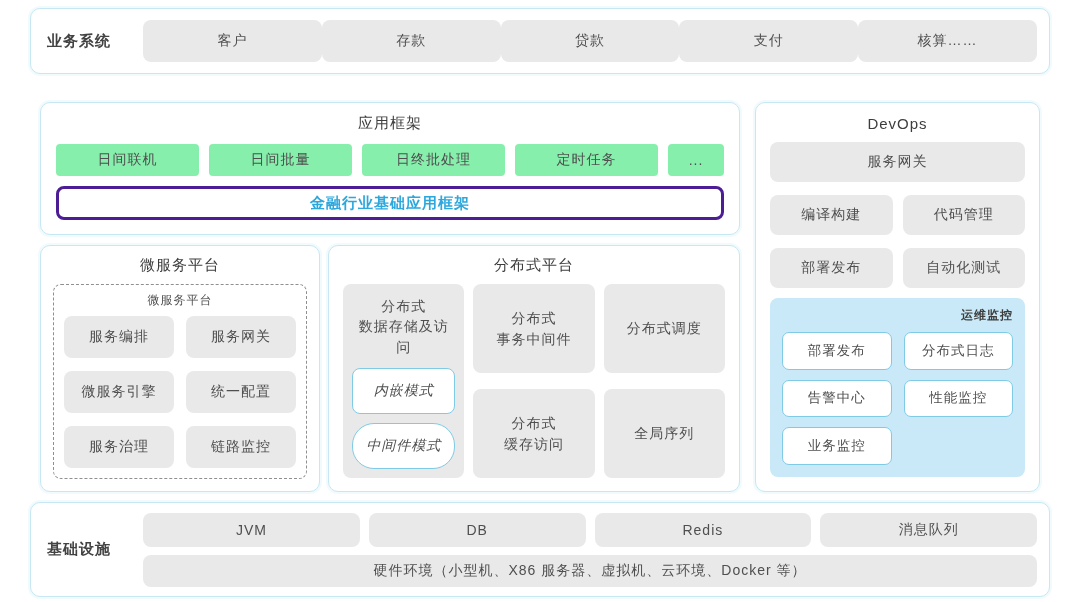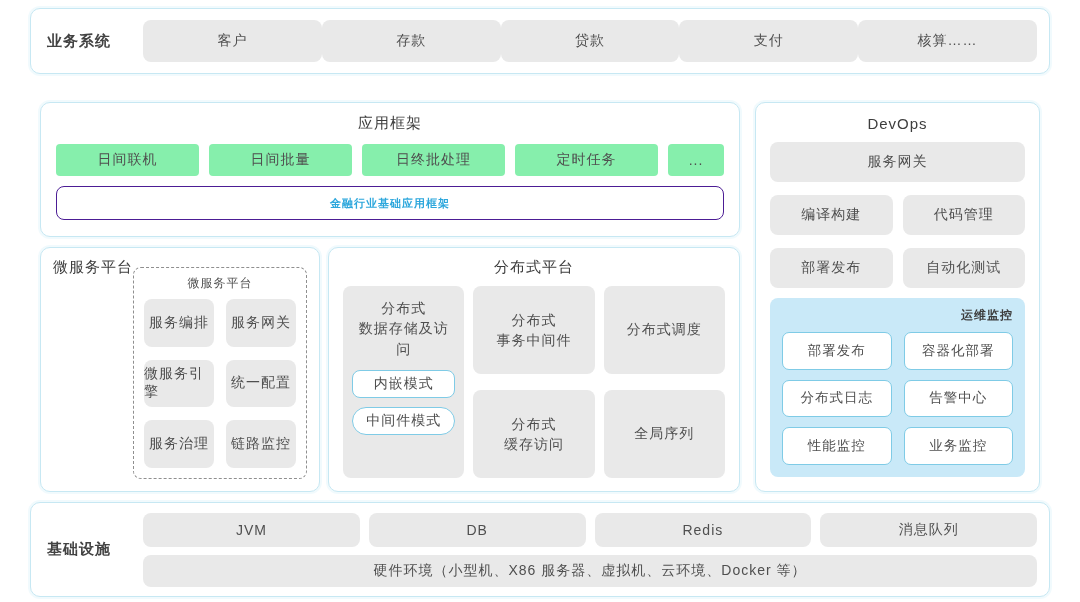--- a/index.html
+++ b/index.html
@@ -118,45 +118,45 @@
     height: 32px;
   }
   .app-row .blue-box.dots {
     flex: none;
     width: 56px;
   }
   .base-box {
     margin-top: 10px;
     height: 34px;
     background: #ffffff;
-    border: 1px solid #4c1d95;
+    border: 3px solid #4c1d95;
     border-radius: 8px;
     display: flex;
     align-items: center;
     justify-content: center;
-    font-size: 11px;
+    font-size: 15px;
     font-weight: 700;
     color: #2da7dc;
     letter-spacing: 1px;
   }
 
   .row2 {
     margin-top: 10px;
     flex: 1;
     display: flex;
     gap: 8px;
   }
 
   
   .micro-panel {
     width: 280px;
     flex: none;
     padding: 10px 12px 12px 12px;
     display: flex;
-    flex-direction: row;
+    flex-direction: column;
   }
   .dashed {
     margin-top: 9px;
     flex: 1;
     border: 1px dashed #8f8f8f;
     border-radius: 8px;
     padding: 7px 10px 10px 10px;
     display: flex;
     flex-direction: column;
   }
@@ -199,22 +199,23 @@
   .two-line {
     display: flex;
     flex-direction: column;
     align-items: center;
     line-height: 1.45;
     text-align: center;
   }
   .storage .two-line { margin-bottom: 11px; }
   .storage .white-blue-box {
     width: 100%;
-    height: 28px;
-    flex: none;
+    height: 46px;
+    flex: none;
+    font-style: italic;
   }
   .storage .white-blue-box + .white-blue-box { margin-top: 9px; border-radius: 22px; }
 
   
   .devops-panel {
     flex: 1;
     padding: 12px 14px 14px 14px;
     display: flex;
     flex-direction: column;
   }
@@ -365,21 +366,20 @@
       <div class="devops-grid">
         <div class="gray-box">编译构建</div>
         <div class="gray-box">代码管理</div>
         <div class="gray-box">部署发布</div>
         <div class="gray-box">自动化测试</div>
       </div>
       <div class="monitor">
         <div class="monitor-title">运维监控</div>
         <div class="monitor-grid">
           <div class="white-blue-box">部署发布</div>
-          <div class="white-blue-box">容器化部署</div>
           <div class="white-blue-box">分布式日志</div>
           <div class="white-blue-box">告警中心</div>
           <div class="white-blue-box">性能监控</div>
           <div class="white-blue-box">业务监控</div>
         </div>
       </div>
     </div>
   </div>
 
   <div class="panel strip bottom-strip">

